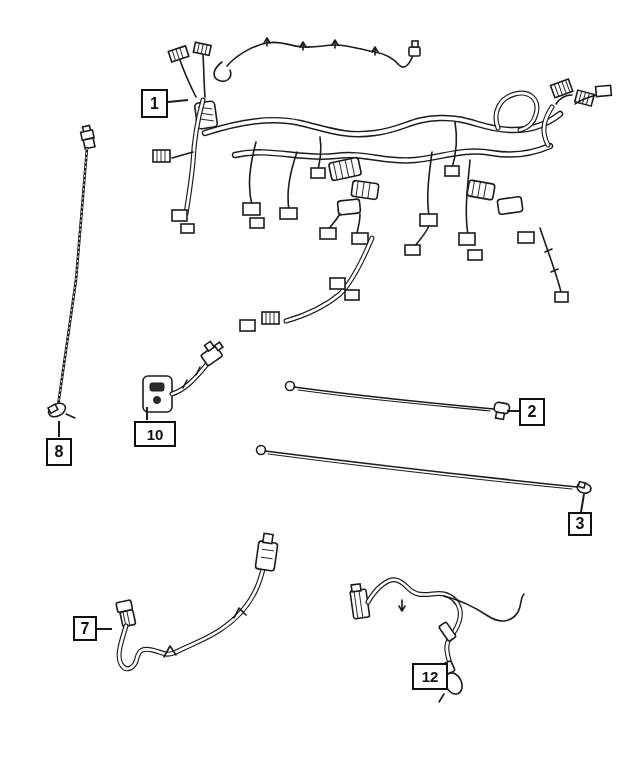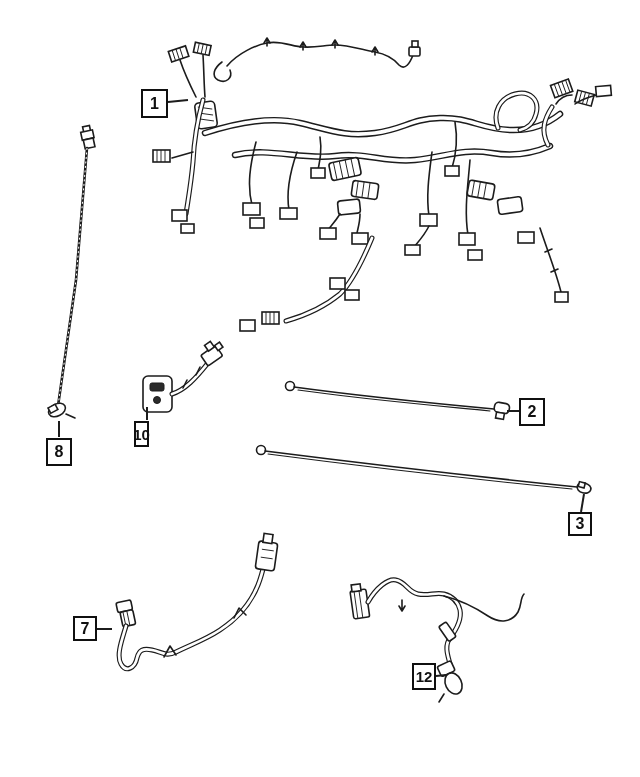--- a/index.html
+++ b/index.html
@@ -255,20 +255,20 @@
   </div>
   <div class="callout" style="left:568px; top:512px; width:24px; height:24px;">
     <span>3</span>
   </div>
   <div class="callout" style="left:73px;  top:616px; width:24px; height:25px;">
     <span>7</span>
   </div>
   <div class="callout" style="left:46px;  top:438px; width:26px; height:28px;">
     <span>8</span>
   </div>
-  <div class="callout small" style="left:134px; top:421px; width:15px; height:26px;">
+  <div class="callout small" style="left:134px; top:421px; width:42px; height:26px;">
     <span>10</span>
   </div>
-  <div class="callout small" style="left:412px; top:663px; width:24px; height:27px;">
+  <div class="callout small" style="left:412px; top:663px; width:36px; height:27px;">
     <span>12</span>
   </div>
 
 </div>
 
 </body></html>

